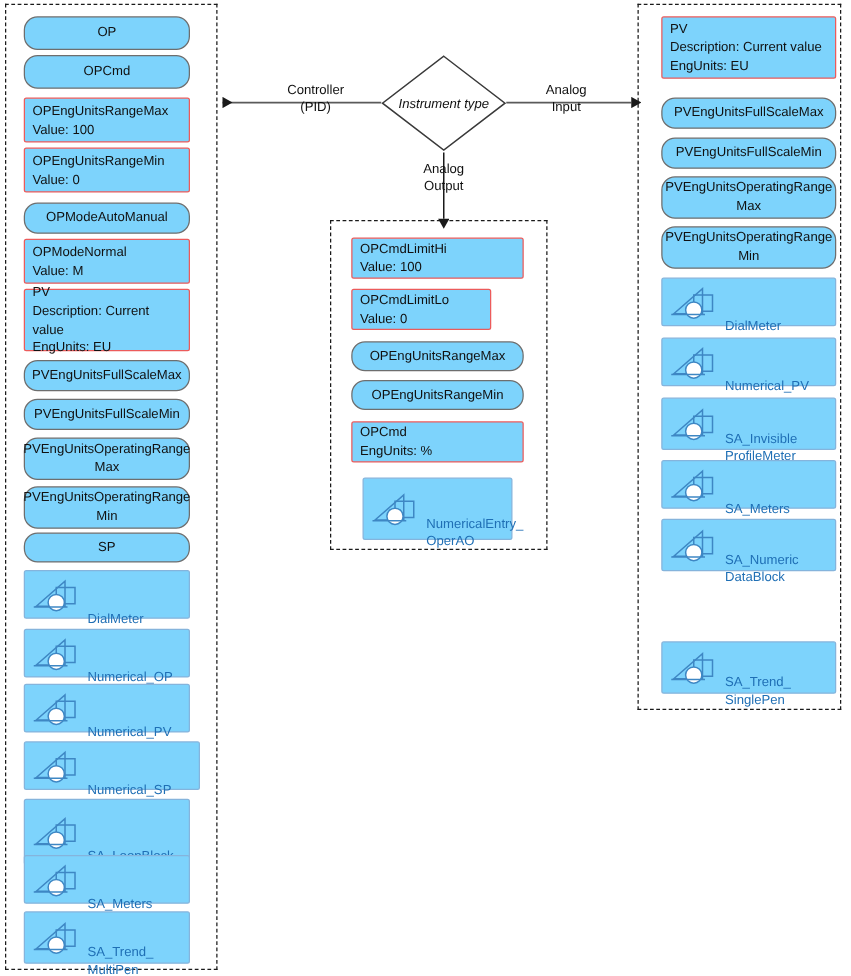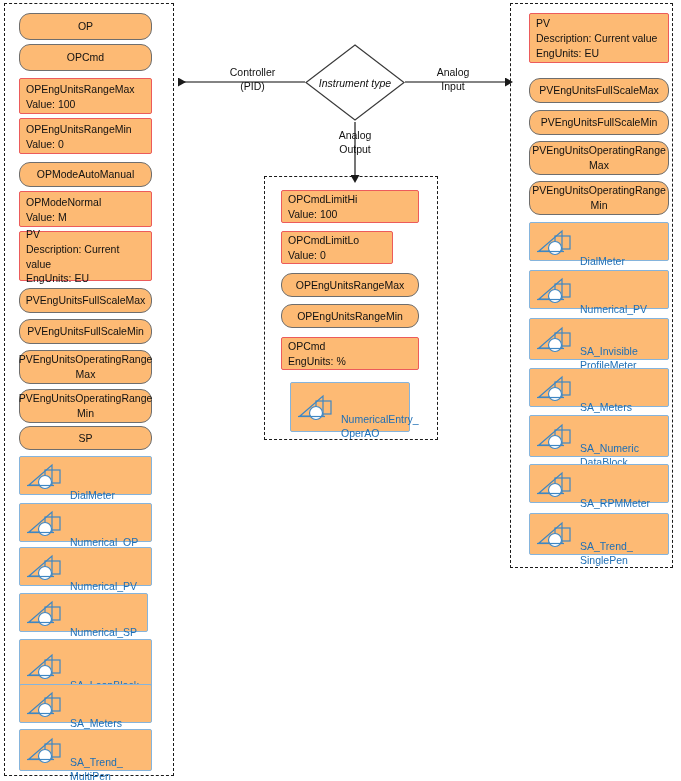--- a/index.html
+++ b/index.html
@@ -24,21 +24,21 @@
     position: absolute;
     border: 1.6px dashed #1a1a1a;
     box-sizing: border-box;
     background: transparent;
   }
 
   
   .node {
     position: absolute;
     box-sizing: border-box;
-    background: #fdba74;
+    background: #7dd3fc;
     font-size: 10.5px;
     line-height: 1.42;
     color: #111111;
   }
 
   
   .node.rounded {
     border: 1.3px solid #6e6e6e;
     border-radius: 11px;
     display: flex;
@@ -241,21 +241,21 @@
   <div class="node widget" style="left:19px;top:547px;width:133px;height:39px;">
     <svg class="wicon" viewBox="0 0 42 30">
       <polygon points="5,24 28,4 28,24" fill="none" stroke="#3e87c4" stroke-width="1.2"></polygon>
       <rect x="21" y="9" width="15" height="13" fill="none" stroke="#3e87c4" stroke-width="1.2"></rect>
       <circle cx="21" cy="21" r="6.5" fill="#ffffff" stroke="#3e87c4" stroke-width="1.2"></circle>
       <line x1="3" y1="24.5" x2="30" y2="24.5" stroke="#3e87c4" stroke-width="1.2"></line>
     </svg>
     <span class="wlabel">Numerical_PV</span>
   </div>
 
-  <div class="node widget" style="left:19px;top:593px;width:129px;height:39px;">
+  <div class="node widget" style="left:19px;top:593px;width:141px;height:39px;">
     <svg class="wicon" viewBox="0 0 42 30">
       <polygon points="5,24 28,4 28,24" fill="none" stroke="#3e87c4" stroke-width="1.2"></polygon>
       <rect x="21" y="9" width="15" height="13" fill="none" stroke="#3e87c4" stroke-width="1.2"></rect>
       <circle cx="21" cy="21" r="6.5" fill="#ffffff" stroke="#3e87c4" stroke-width="1.2"></circle>
       <line x1="3" y1="24.5" x2="30" y2="24.5" stroke="#3e87c4" stroke-width="1.2"></line>
     </svg>
     <span class="wlabel">Numerical_SP</span>
   </div>
 
   <div class="node widget" style="left:19px;top:639px;width:133px;height:53px;">
@@ -394,29 +394,20 @@
     <svg class="wicon" viewBox="0 0 42 30">
       <polygon points="5,24 28,4 28,24" fill="none" stroke="#3e87c4" stroke-width="1.2"></polygon>
       <rect x="21" y="9" width="15" height="13" fill="none" stroke="#3e87c4" stroke-width="1.2"></rect>
       <circle cx="21" cy="21" r="6.5" fill="#ffffff" stroke="#3e87c4" stroke-width="1.2"></circle>
       <line x1="3" y1="24.5" x2="30" y2="24.5" stroke="#3e87c4" stroke-width="1.2"></line>
     </svg>
     <span class="wlabel">SA_Numeric
 DataBlock</span>
   </div>
 
-  <div class="node widget" style="left:529px;top:464px;width:140px;height:39px;">
-    <svg class="wicon" viewBox="0 0 42 30">
-      <polygon points="5,24 28,4 28,24" fill="none" stroke="#3e87c4" stroke-width="1.2"></polygon>
-      <rect x="21" y="9" width="15" height="13" fill="none" stroke="#3e87c4" stroke-width="1.2"></rect>
-      <circle cx="21" cy="21" r="6.5" fill="#ffffff" stroke="#3e87c4" stroke-width="1.2"></circle>
-      <line x1="3" y1="24.5" x2="30" y2="24.5" stroke="#3e87c4" stroke-width="1.2"></line>
-    </svg>
-    <span class="wlabel">SA_RPMMeter</span>
-  </div>
 
   <div class="node widget" style="left:529px;top:513px;width:140px;height:42px;">
     <svg class="wicon" viewBox="0 0 42 30">
       <polygon points="5,24 28,4 28,24" fill="none" stroke="#3e87c4" stroke-width="1.2"></polygon>
       <rect x="21" y="9" width="15" height="13" fill="none" stroke="#3e87c4" stroke-width="1.2"></rect>
       <circle cx="21" cy="21" r="6.5" fill="#ffffff" stroke="#3e87c4" stroke-width="1.2"></circle>
       <line x1="3" y1="24.5" x2="30" y2="24.5" stroke="#3e87c4" stroke-width="1.2"></line>
     </svg>
     <span class="wlabel">SA_Trend_
 SinglePen</span>

